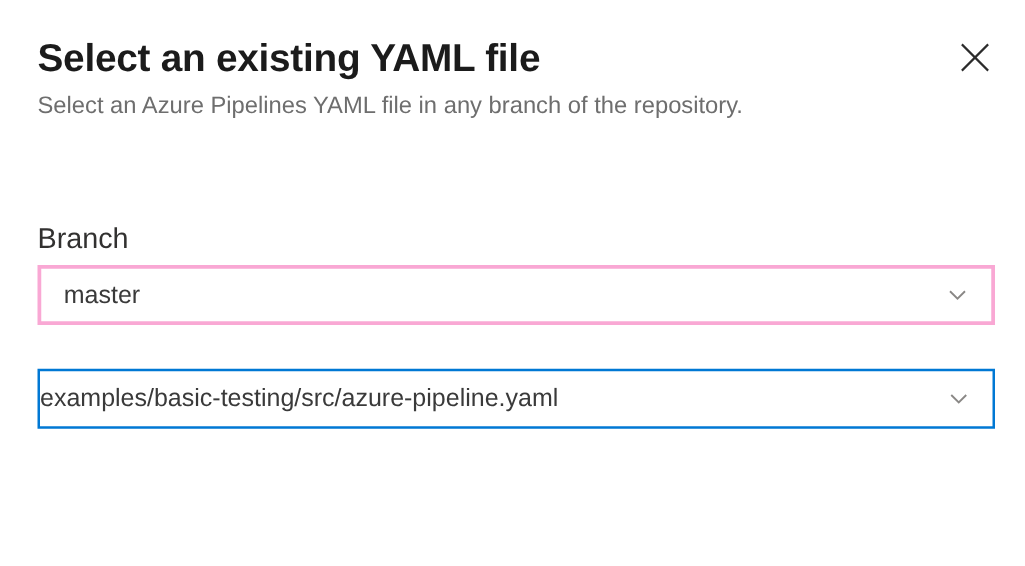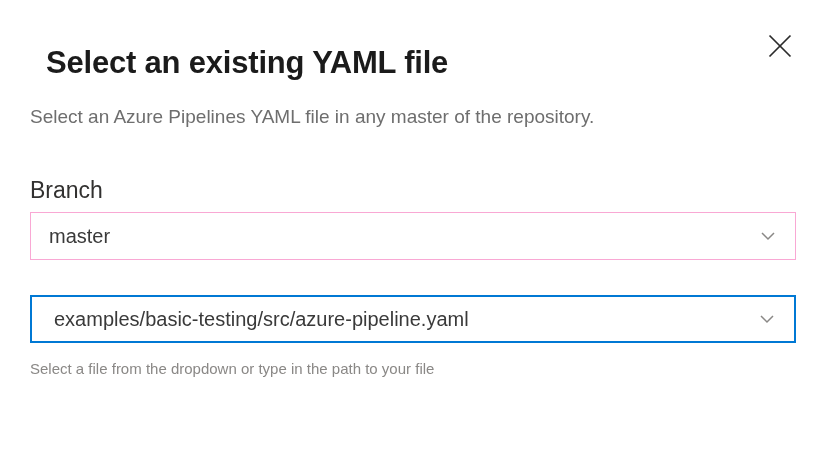--- a/index.html
+++ b/index.html
@@ -33,21 +33,21 @@
     display: flex;
     align-items: flex-start;
     justify-content: space-between;
   }
   .panel-title {
     font-size: 31px;
     font-weight: 600;
     color: #1b1b1b;
     line-height: 38px;
     letter-spacing: -0.2px;
-    margin: 16px;
+    margin: 0;
     white-space: nowrap;
   }
   .close-button {
     width: 40px;
     height: 40px;
     display: flex;
     align-items: center;
     justify-content: center;
     cursor: pointer;
     flex: 0 0 auto;
@@ -81,30 +81,30 @@
     line-height: 24px;
     color: #323130;
     display: block;
     margin-bottom: 10px;
     font-weight: 400;
   }
   .combo {
     position: relative;
     height: 48px;
     box-sizing: border-box;
-    border: 1px solid #f9a8d4;
+    border: 3px solid #f9a8d4;
     background: #ffffff;
     display: flex;
     align-items: center;
     padding: 0 44px 0 18px;
     cursor: pointer;
   }
   .combo.focused {
     border: 2px solid #0078d4;
-    padding-left: 22px;
+    padding-left: 0;
   }
   .combo-value {
     font-size: 20px;
     line-height: 26px;
     color: #3a3a3a;
     white-space: nowrap;
     overflow: hidden;
     text-overflow: ellipsis;
     font-weight: 400;
   }
@@ -144,21 +144,21 @@
       <button class="close-button" aria-label="Close">
         <span>
           <svg width="28" height="28" viewBox="0 0 28 28" aria-hidden="true">
             <line x1="3.5" y1="3.5" x2="24.5" y2="24.5" stroke="#2b2b2b" stroke-width="1.7"></line>
             <line x1="24.5" y1="3.5" x2="3.5" y2="24.5" stroke="#2b2b2b" stroke-width="1.7"></line>
           </svg>
         </span>
       </button>
     </div>
 
-    <p class="panel-subtitle">Select an Azure Pipelines YAML file in any master of the repository.</p>
+    <p class="panel-subtitle">Select an Azure Pipelines YAML file in any branch of the repository.</p>
   </div>
 
   <div class="form">
 
     <div class="field">
       <label class="field-label">Branch</label>
 
       <div class="combo">
         <span class="combo-value">master</span>
         <span class="chevron">
@@ -175,17 +175,16 @@
 
       <div class="combo focused">
         <span class="combo-value">examples/basic-testing/src/azure-pipeline.yaml</span>
         <span class="chevron">
           <svg width="22" height="22" viewBox="0 0 22 22" aria-hidden="true">
             <polyline points="5,8 11,14 17,8" fill="none" stroke="#8a8886" stroke-width="1.5"></polyline>
           </svg>
         </span>
       </div>
 
-      <div class="field-hint">Select a file from the dropdown or type in the path to your file</div>
     </div>
 
   </div>
 </div>
 
 </body></html>

